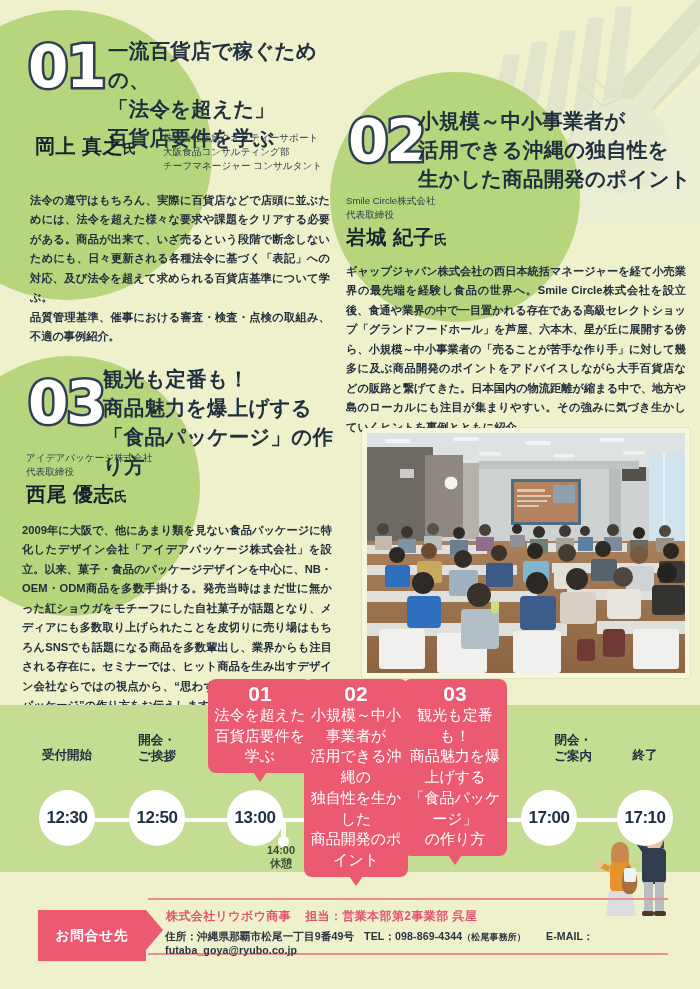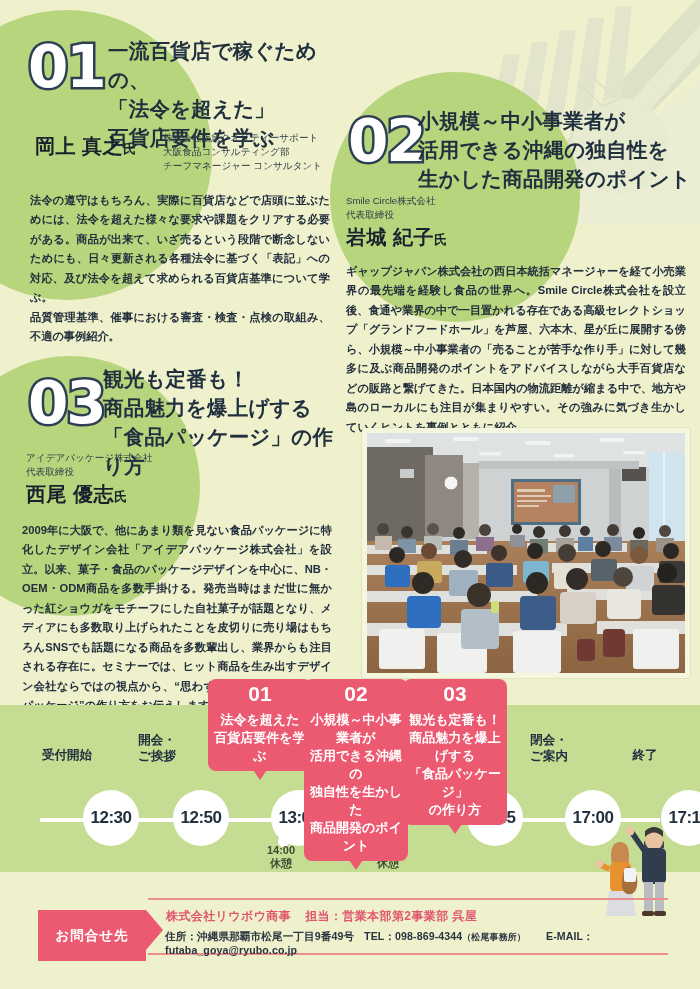--- a/index.html
+++ b/index.html
@@ -64,39 +64,39 @@
     padding:7px 22px 8px;border-radius:9px;
   }
   .flow-title:after{
     content:"";position:absolute;left:30px;bottom:-12px;
     border-left:9px solid transparent;border-right:9px solid transparent;
     border-top:13px solid #b5d177;
   }
   .node{
     position:absolute;width:56px;height:56px;border-radius:50%;
     background:#ffffff;display:flex;align-items:center;justify-content:center;
-    font-size:17px;font-weight:bold;color:#22313f;letter-spacing:-.5px;z-index:3;margin-left:44px;
+    font-size:17px;font-weight:bold;color:#22313f;letter-spacing:-.5px;z-index:3;
   }
   .rail{position:absolute;height:4px;background:#ffffff;z-index:1;}
   .node-label{
     position:absolute;text-align:center;font-size:12.5px;font-weight:bold;
     color:#21303f;line-height:1.25;z-index:3;
   }
   .break-mark{
     position:absolute;text-align:center;font-size:11px;font-weight:bold;
     color:#3c4a33;line-height:1.2;z-index:3;
   }
   .break-stem{position:absolute;width:5px;background:#ffffff;z-index:2;}
   .break-dot{position:absolute;width:11px;height:11px;border-radius:50%;background:#ffffff;z-index:3;}
   .tag{
     position:absolute;background:#ec5a72;border-radius:8px;color:#ffffff;
     text-align:center;padding:3px 5px 6px;z-index:4;
   }
   .tag .tnum{font-size:21px;font-weight:bold;line-height:1.1;letter-spacing:0;}
-  .tag .ttxt{font-size:13px;font-weight:bold;line-height:1.38;margin-top:6px;}
+  .tag .ttxt{font-size:15px;font-weight:normal;line-height:1.38;margin-top:0;}
   .tag:after{
     content:"";position:absolute;left:50%;margin-left:-7px;bottom:-9px;
     border-left:7px solid transparent;border-right:7px solid transparent;
     border-top:10px solid #ec5a72;
   }
 
   
   .footer{position:absolute;left:0;top:880px;width:700px;height:109px;}
   .rule{position:absolute;left:148px;width:520px;height:2px;background:#ea8f8f;}
   .contact-badge{
@@ -327,21 +327,21 @@
   <div class="node" style="left:39px;top:790px;">12:30</div>
   <div class="node" style="left:129px;top:790px;">12:50</div>
   <div class="node" style="left:227px;top:790px;">13:00</div>
   <div class="node" style="left:423px;top:790px;">15:45</div>
   <div class="node" style="left:521px;top:790px;">17:00</div>
   <div class="node" style="left:617px;top:790px;">17:10</div>
 
   <div class="node-label" style="left:19px;top:748px;width:96px;white-space:pre-line;">受付開始</div>
   <div class="node-label" style="left:114px;top:733px;width:86px;white-space:pre-line;">開会・
 ご挨拶</div>
-  <div class="node-label" style="left:506px;top:733px;width:86px;white-space:pre-line;">閉会・
+  <div class="node-label" style="left:506px;top:733px;width:86px;white-space:pre-line;text-align:right;">閉会・
 ご案内</div>
   <div class="node-label" style="left:602px;top:748px;width:86px;white-space:pre-line;">終了</div>
 
   <div class="break-mark" style="left:241px;top:844px;width:80px;">
     <div>14:00</div>
     <div>休憩</div>
   </div>
   <div class="break-mark" style="left:348px;top:844px;width:80px;">
     <div>07:30</div>
     <div>休憩</div>

